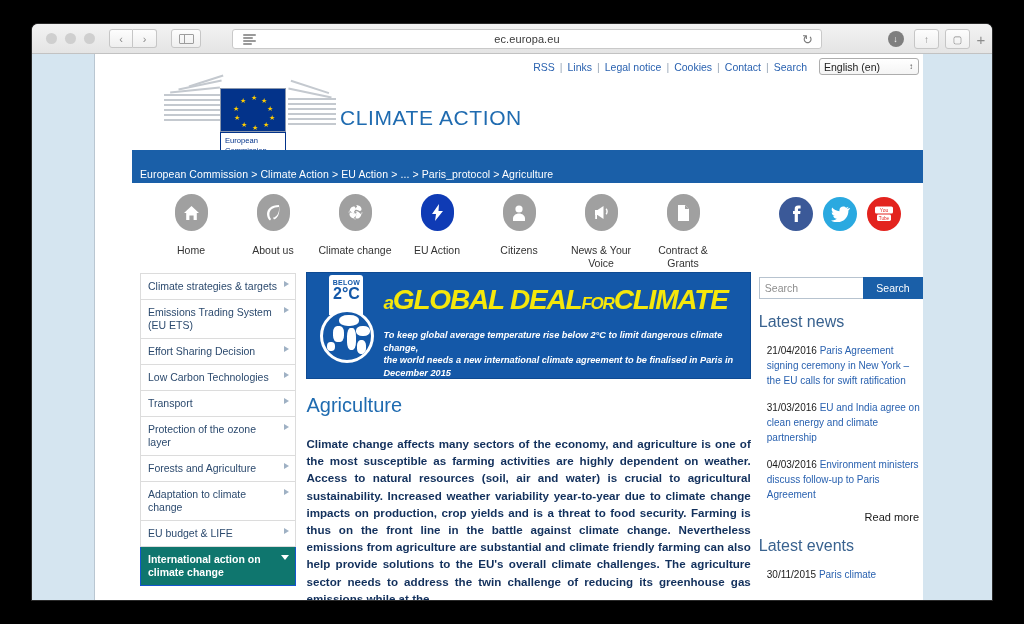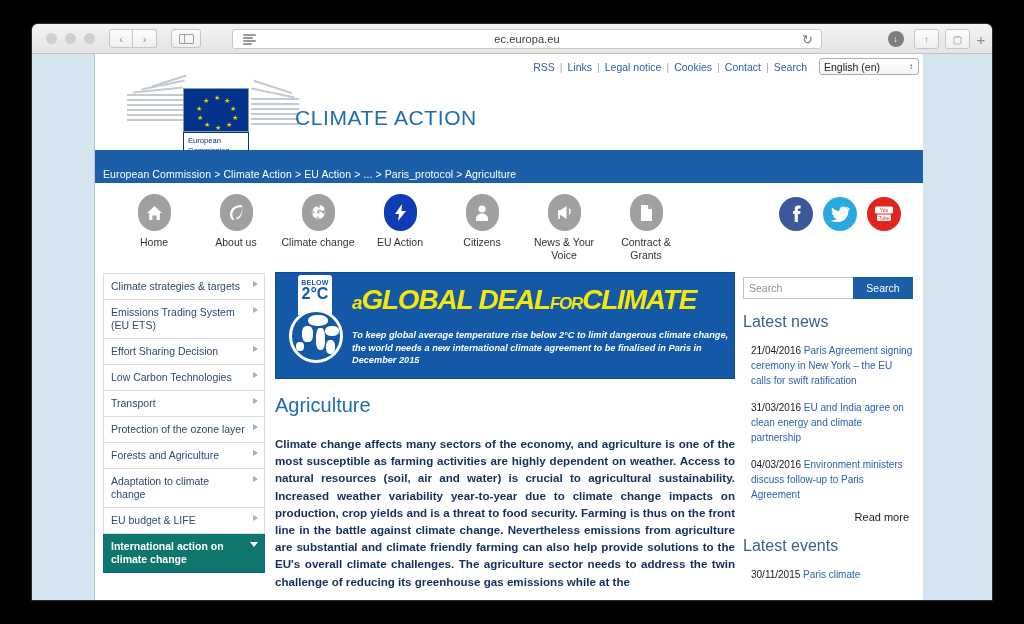--- a/index.html
+++ b/index.html
@@ -114,20 +114,21 @@
 
   
   #browser-body { position: relative; height: 546px; display: flex; background: #d5e3ef; }
   #left-pane { width: 63px; background: #d5e5f0; border-right: 1px solid #b9c6d1; }
   #page-viewport { flex: 1; position: relative; overflow: hidden; background: #d5e5f0; }
   #page {
     position: absolute; left: 0; top: 0;
     width: 828px; height: 546px;
     background: #fff;
     overflow: hidden;
+    padding-left: 37px;
   }
 
   
   #ec-header { position: relative; height: 96px; background: #fff; }
   #toplinks {
     position: absolute; right: 4px; top: 4px;
     display: flex; align-items: center; gap: 5px;
     font-size: 10.5px; color: #1b5bab;
   }
   #toplinks a { color: #2a62b0; text-decoration: none; }
@@ -157,21 +158,21 @@
   .star { position: absolute; color: #ffcc00; font-size: 7px; line-height: 7px; }
   #ec-label {
     position: absolute; left: 60px; top: 62px;
     width: 66px; height: 26px;
     background: #fff; border: 1px solid #03338a;
     font-size: 7.6px; color: #03338a; line-height: 9.5px;
     padding: 3px 0 0 4px;
   }
 
   #site-title {
-    position: absolute; left: 200px; top: 52px;
+    position: absolute; left: 208px; top: 52px;
     font-size: 21px; color: #1f6bb0; letter-spacing: .6px;
     font-weight: 400;
   }
 
   
   #blue-bar { height: 33px; background: #1a5fa8; position: relative; }
   #breadcrumb {
     position: absolute; left: 8px; bottom: 3px;
     font-size: 10.5px; color: #fff; letter-spacing: .1px;
   }
@@ -189,21 +190,21 @@
   }
   .navicon {
     width: 33px; height: 37px;
     border-radius: 50% / 46%;
     background: #a0a0a0;
     display: flex; align-items: center; justify-content: center;
     color: #fff;
   }
   .navitem.active .navicon { background: #0f3bb5; }
   .navlabel {
-    margin-top: 5px; font-size: 10.5px; color: #333; line-height: 13px;
+    margin-top: 13px; font-size: 10.5px; color: #333; line-height: 13px;
   }
   .navicon svg { display: block; }
 
   
   #social {
     position: absolute; right: 22px; top: 14px;
     display: flex; gap: 10px;
   }
   .soc { width: 34px; height: 34px; border-radius: 50%;
     display: flex; align-items: center; justify-content: center; }

